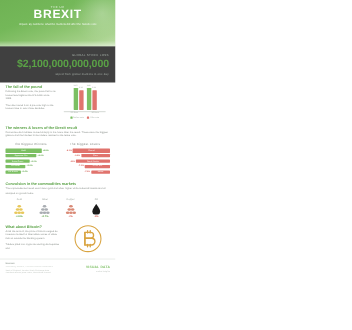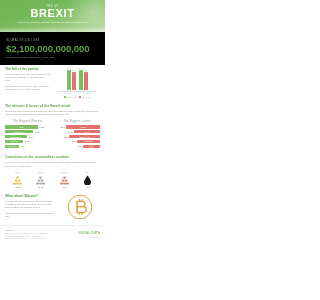--- a/index.html
+++ b/index.html
@@ -19,21 +19,21 @@
     position: relative;
     background: #ffffff;
     box-sizing: border-box;
     display: flex;
     flex-direction: column;
   }
 
   
   .header {
     position: relative;
-    height: 32px;
+    height: 42px;
     background: linear-gradient(160deg, #6fb254 0%, #74b859 35%, #8cc46f 60%, #a7d28c 85%, #c3e0ad 100%);
     overflow: hidden;
     flex: 0 0 auto;
   }
   .header::after {
     content: "";
     position: absolute;
     right: -6px;
     top: -4px;
     width: 46px;
@@ -77,22 +77,22 @@
     line-height: 3.4px;
     margin: 1.5px 14px 0 14px;
     position: relative;
     z-index: 2;
   }
 
   
   .hero {
     flex: 0 0 auto;
     padding: 7px 6px 6px 6px;
-    text-align: left;
-    background: #000000;
+    text-align: right;
+    background: #404040;
   }
   .hero-kicker {
     font-size: 2.7px;
     color: #9aa39c;
     letter-spacing: 0.3px;
     margin-bottom: 2px;
     text-transform: uppercase;
   }
   .hero-number {
     font-size: 9.6px;

